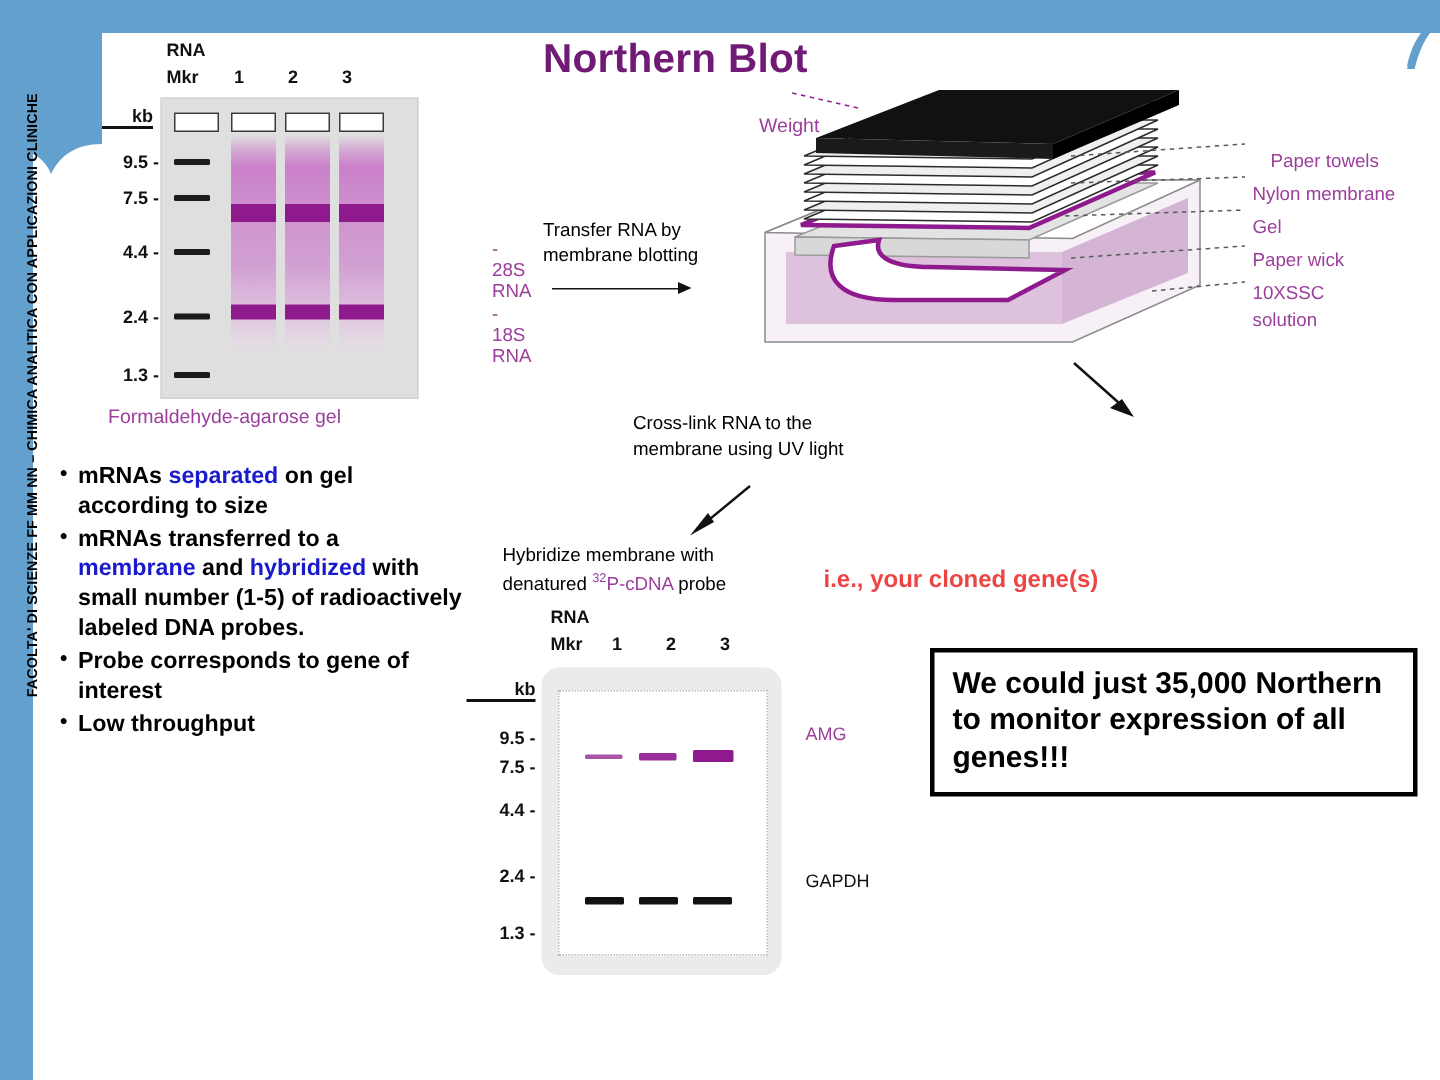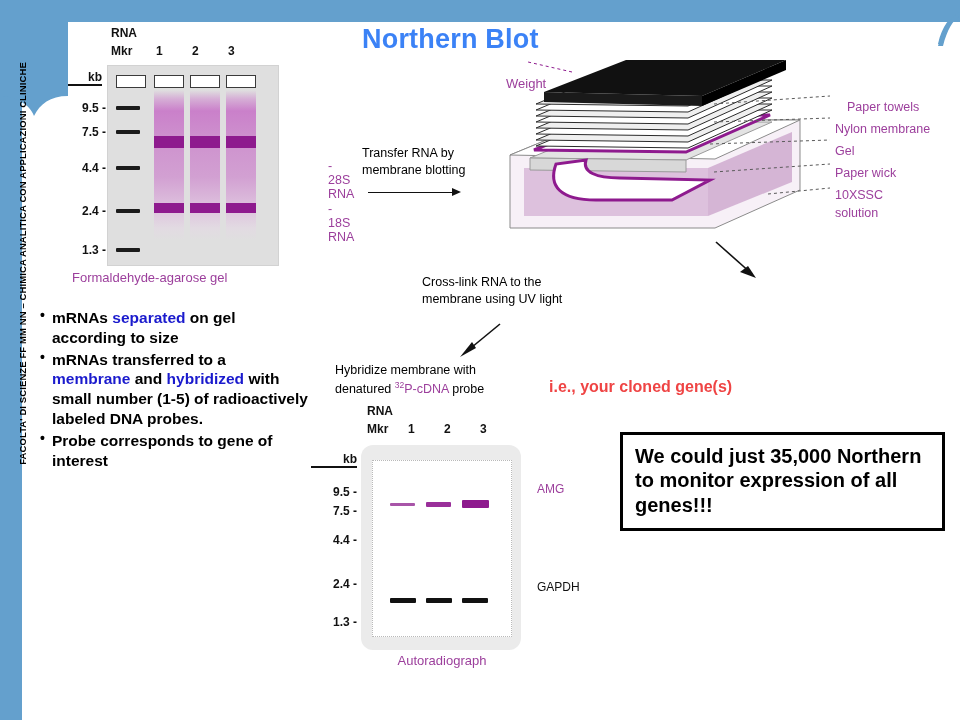--- a/index.html
+++ b/index.html
@@ -29,21 +29,21 @@
     font-size:9.5px;font-weight:bold;color:#000;
     letter-spacing:.1px;
     white-space:nowrap;
     text-align:center;
     pointer-events:none;
   }
 
   
   .slide-title{
     position:absolute;left:362px;top:24px;
-    font-size:27px;font-weight:bold;color:#3b82f6;
+    font-size:27px;font-weight:bold;color:#701a75;
     letter-spacing:.2px;
   }
 
   
   .fig-label{position:absolute;font-size:12.5px;color:#000;font-weight:normal;line-height:1.25;}
 
   
   #gel-panel{position:absolute;left:68px;top:24px;width:218px;height:272px;background:#fff;}
   #gel-panel .hdr{position:absolute;font-size:12px;font-weight:bold;color:#111;}
   #gel-box{
@@ -284,28 +284,28 @@
         <div class="aband" style="left:17px;top:137px;width:26px;height:4.5px;background:#111;"></div>
         <div class="aband" style="left:53px;top:137px;width:26px;height:4.5px;background:#111;"></div>
         <div class="aband" style="left:89px;top:137px;width:26px;height:4.5px;background:#111;"></div>
       </div>
     </div>
 
     <div class="aside-label" style="left:232px;top:82px;color:#9c3f9c;">AMG</div>
     <div class="aside-label" style="left:232px;top:180px;color:#111;">GAPDH</div>
 
     <div class="auto-caption">
-      <div>Autoradiograph</div>
     </div>
   </div>
 
   <div id="bullets">
       <div class="bl"><span>mRNAs </span><span class="hi">separated</span><span> on gel according to size</span></div>
       <div class="bl"><span>mRNAs transferred to a </span><span class="hi">membrane</span><span> and </span><span class="hi">hybridized</span><span>  with small number (1-5) of radioactively labeled DNA probes.</span></div>
       <div class="bl"><span>Probe corresponds to gene of interest</span></div>
+      <div class="bl"><span>Low throughput</span></div>
     </div>
 
   <div id="ie-note">i.e., your cloned gene(s)</div>
   <div id="callout">
     <div class="ct">We could just 35,000 Northern to monitor expression of all genes!!!</div>
   </div>
 
 </div>
 
 </body></html>

